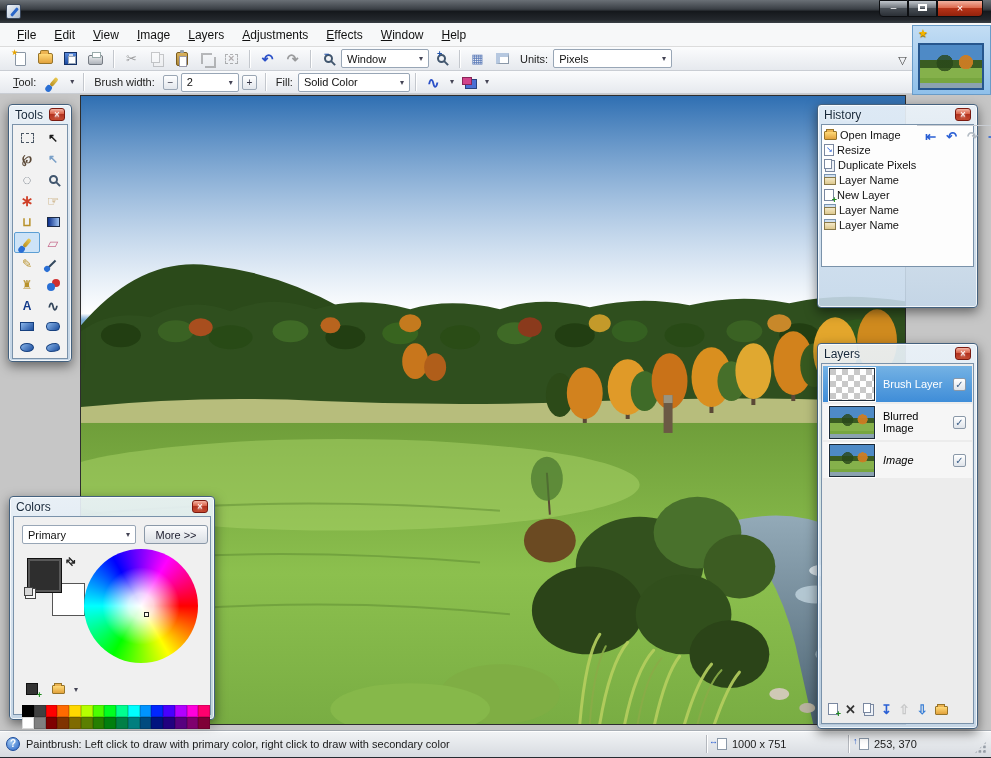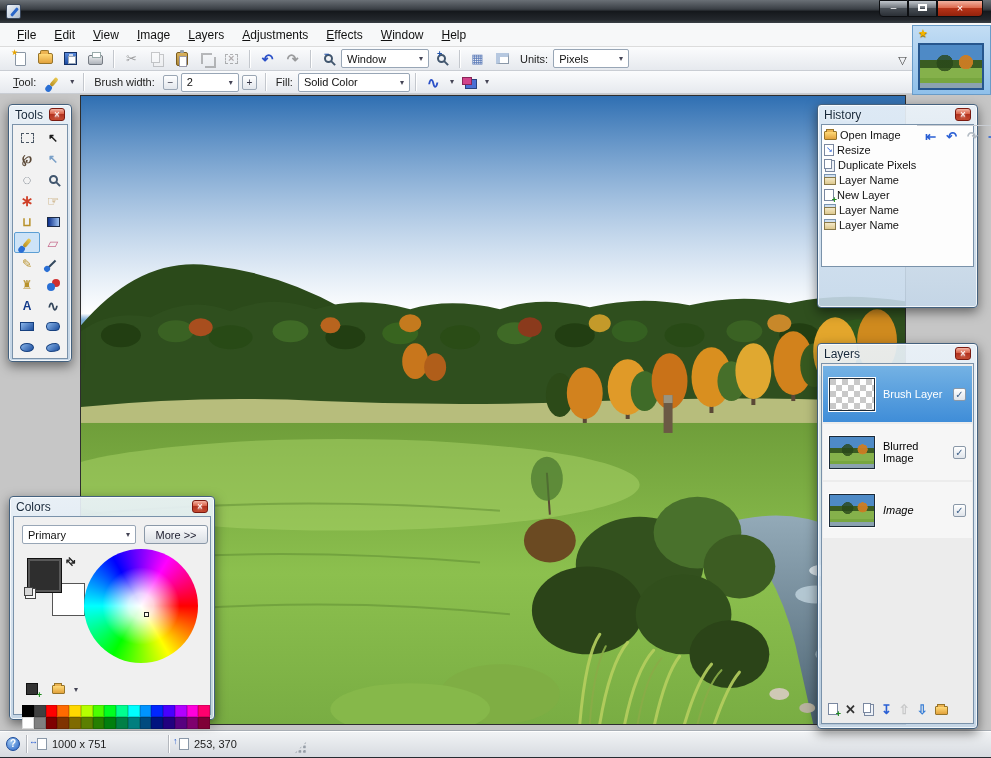--- a/index.html
+++ b/index.html
@@ -107,21 +107,21 @@
   .h-folder{width:13px;height:9px;background:linear-gradient(#ffd977,#e2a23c);border:1px solid #97742a;border-radius:1px;position:relative;margin-top:2px;}
   .h-folder::before{content:"";position:absolute;top:-3px;left:1px;width:6px;height:2px;background:#ecb452;border:1px solid #97742a;border-bottom:none;}
   .h-page{width:10px;height:12px;background:#fff;border:1px solid #7a88a0;position:relative;}
   .h-resize::after{content:"↘";position:absolute;left:1px;top:0px;font-size:8px;color:#2a5fd4;}
   .h-dup{width:8px;height:10px;background:#fff;border:1px solid #7a88a0;box-shadow:2px 2px 0 #eef2f8,2px 2px 0 1px #7a88a0;margin:0 3px 2px 0;}
   .h-layer{width:12px;height:8px;background:linear-gradient(#f4e9c8,#ddc88e);border:1px solid #8a7a4a;box-shadow:0 -3px 0 -1px #cfdff0,0 -3px 0 0 #7a94b0;margin-top:3px;}
   .h-new::after{content:"+";position:absolute;right:-4px;bottom:-5px;color:#1e8a1e;font-size:9px;font-weight:bold;}
   
   .layers-pal{left:817px;top:343px;width:161px;height:386px;}
   .layers-body{height:361px;background:#ececec;position:relative;padding-top:2px;}
-  .layer-row{height:56px;display:flex;align-items:center;padding:0 6px;gap:8px;background:#f6f6f6;margin:0 1px 2px;}
+  .layer-row{height:36px;display:flex;align-items:center;padding:0 6px;gap:8px;background:#f6f6f6;margin:0 1px 2px;}
   .layer-row.selected{background:linear-gradient(#74b2e4,#3f8dd8);color:#fff;}
   .layer-label{font-size:11px;}
   .layer-label.italic{font-style:italic;}
   .thumb{width:46px;height:33px;border:1px solid #1c2a38;box-shadow:0 0 0 1px #fff;flex:0 0 auto;}
   .checker{background:repeating-conic-gradient(#ffffff 0 25%,#c9c9c9 0 50%) 0 0/12px 12px;}
   .mini-land{background:
     radial-gradient(circle at 74% 40%,rgba(205,125,35,.95) 0 13%,rgba(205,125,35,0) 14%),
     radial-gradient(circle at 40% 42%,rgba(40,70,25,.8) 0 18%,rgba(40,70,25,0) 19%),
     linear-gradient(#4e8ac6 0 36%,#3a5c22 36% 53%,#85b14b 53% 76%,#77a63f 76% 88%,#8ba2b0 88%);}
   .cbx{margin-left:auto;width:13px;height:13px;background:linear-gradient(#fff,#dfe4ea);border:1px solid #8a98a8;border-radius:2px;
@@ -239,21 +239,21 @@
         <span class="mag-sign">+</span>
       </span>
     <span class="sep"></span>
     <span class="tb-btn">
         <span class="glyph i-grid">▦</span>
       </span>
     <span class="tb-btn">
         <span class="i-ruler"></span>
       </span>
     <span class="lbl">Units:</span>
-    <span class="combo" style="width:76px">
+    <span class="combo" style="width:119px">
       <span>Pixels</span>
       <span class="arrow">▾</span>
     </span>
   </div>
 
   <div class="toolbar r2">
     <span class="lbl lbl-accel">Tool:</span>
     <span class="tb-btn">
         <span class="i-brush"></span>
       </span>
@@ -615,20 +615,21 @@
           <span style="background: rgb(33, 0, 127);"></span>
           <span style="background: rgb(87, 0, 127);"></span>
           <span style="background: rgb(127, 0, 110);"></span>
           <span style="background: rgb(127, 0, 55);"></span>
       </div>
     </div>
   </div>
 
   <div class="statusbar">
     <span class="help-ic">?</span>
+    <span class="status-hint">Paintbrush: Left click to draw with primary color, right click to draw with secondary color</span>
     <span class="status-seg" style="width:142px">
       <span class="seg-ic seg-size"></span>
       <span>1000 x 751</span>
     </span>
     <span class="status-seg" style="width:122px">
       <span class="seg-ic seg-pos"></span>
       <span>253, 370</span>
     </span>
     <span class="grip"></span>
   </div>

